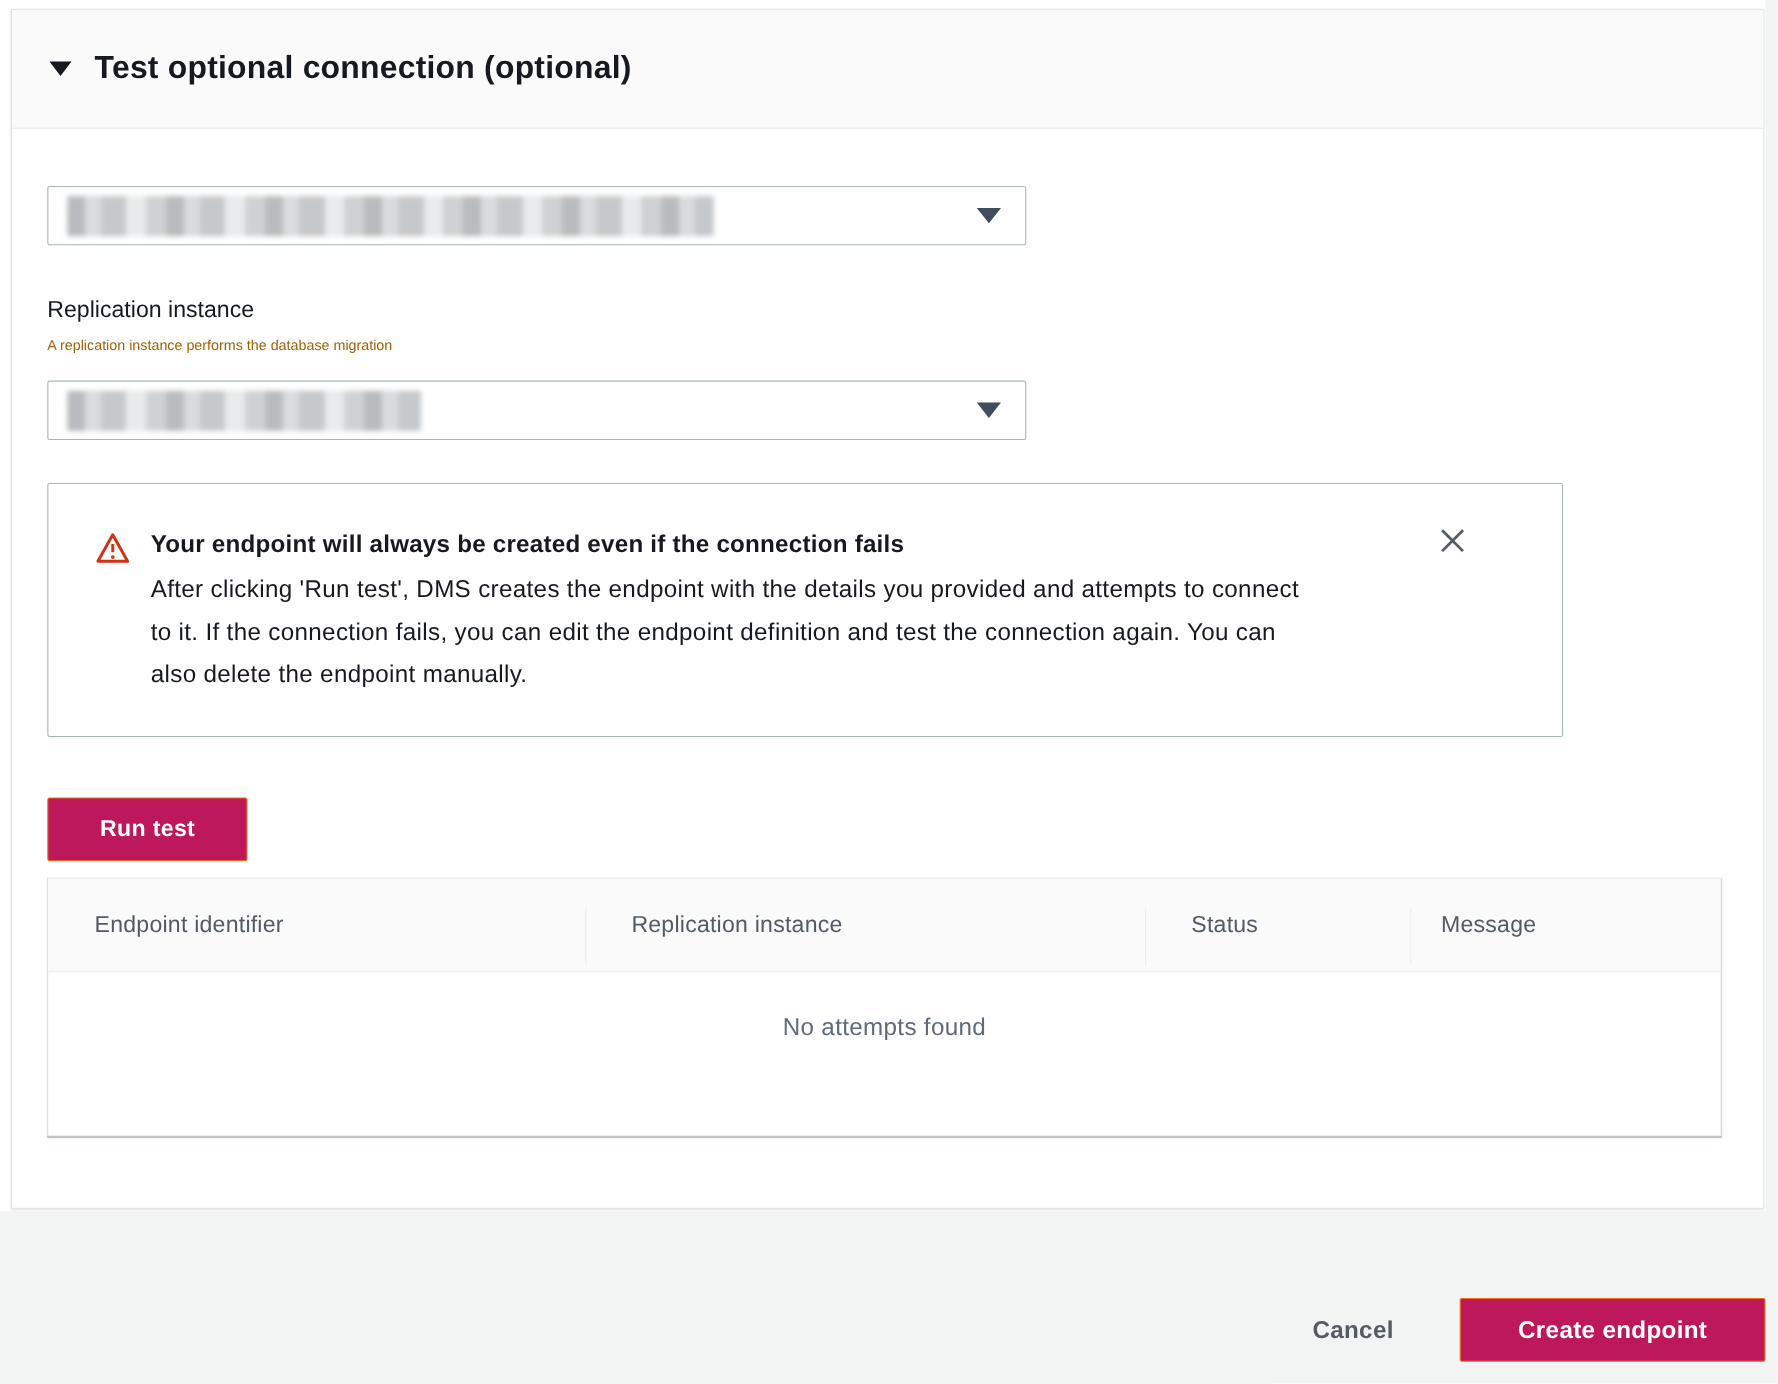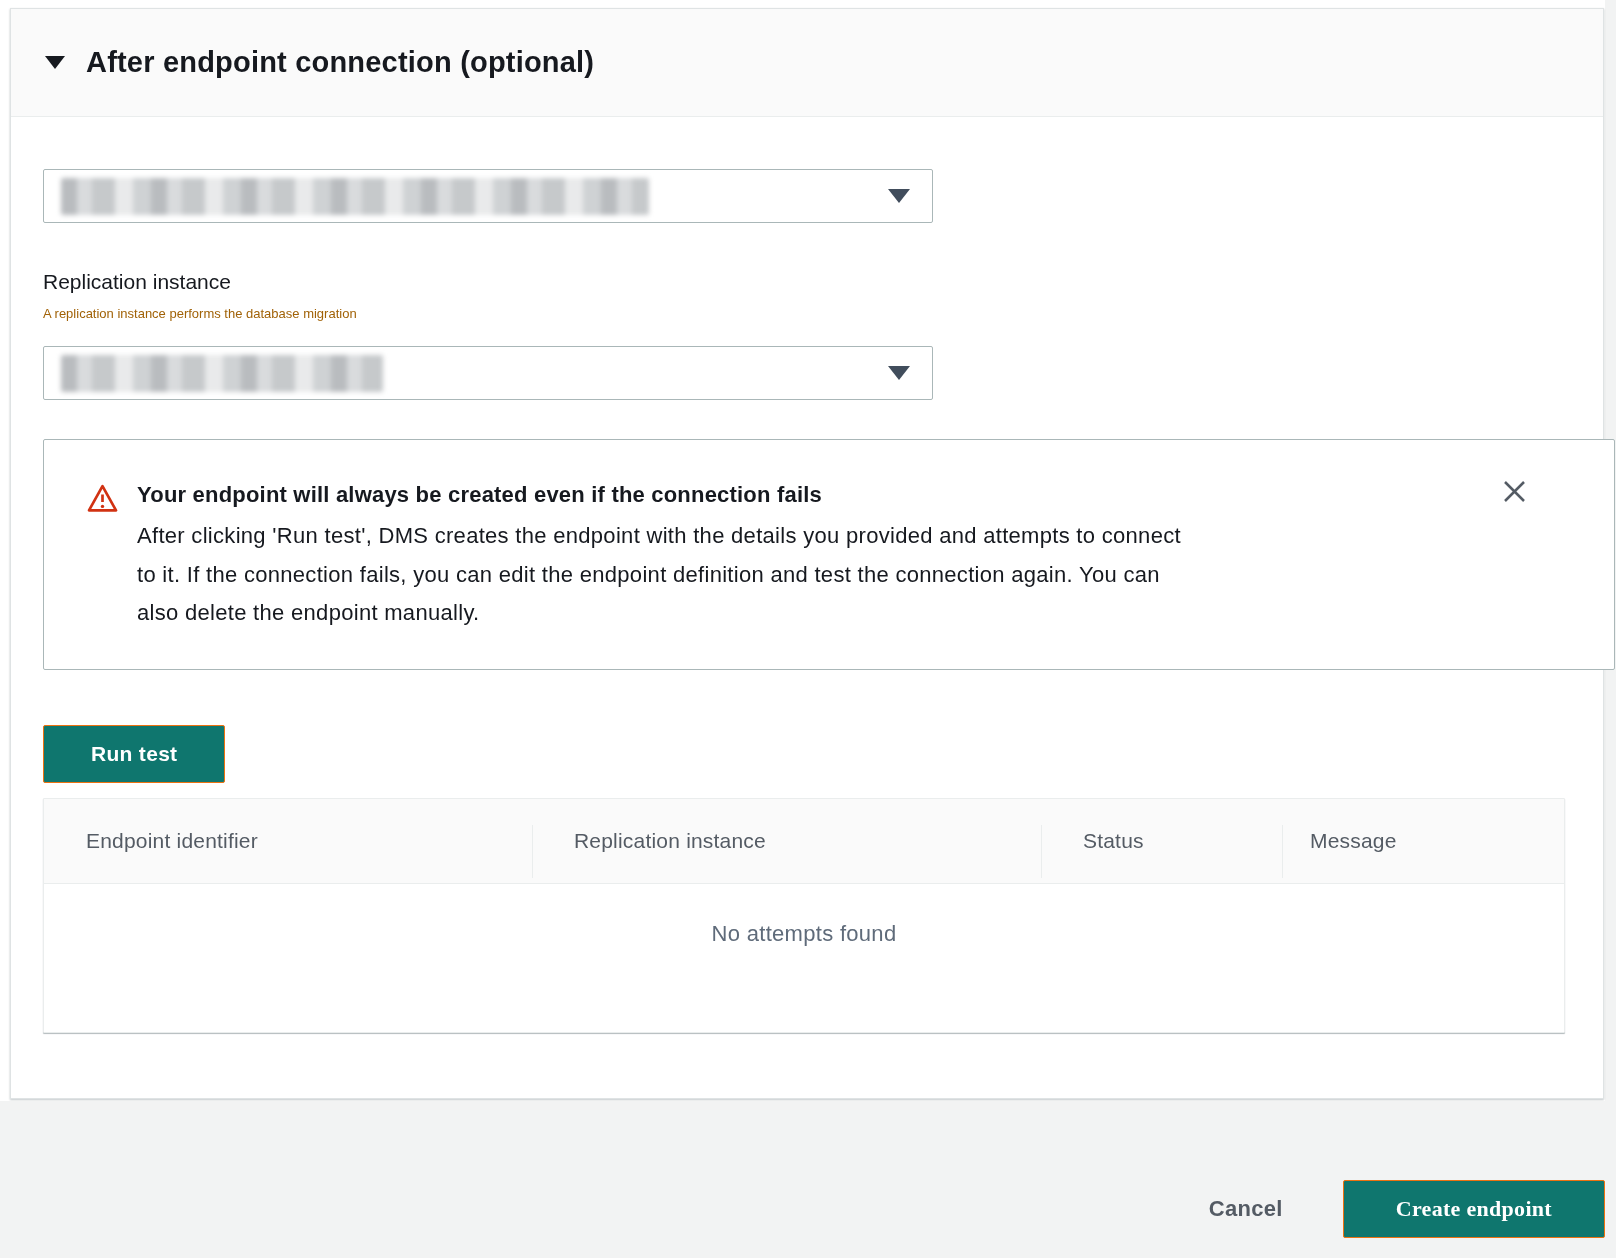--- a/index.html
+++ b/index.html
@@ -45,38 +45,38 @@
     background-image:
       repeating-linear-gradient(90deg,#b9bcbf 0 16px,#d9dbdd 16px 31px,#c6c9cb 31px 54px,#e9eaeb 54px 72px,#cfd2d4 72px 90px),
       repeating-linear-gradient(0deg,rgba(255,255,255,.55) 0 10px,rgba(130,136,140,.28) 10px 19px);
   }
   .redact-vpc{width:588px;}
   .redact-ri{width:322px;}
   .field-replication{margin-top:45px;}
 
   
   .warning{
-    margin-top:39px;width:1572px;box-sizing:border-box;position:relative;
+    margin-top:39px;width:1378px;box-sizing:border-box;position:relative;
     border:1px solid #aab7b8;border-radius:2px;background:#fff;
     padding:40px 90px 36px 43px;display:flex;gap:19px;
   }
   .warn-icon{flex:none;margin-top:3px;}
   .warning-title{font-size:22px;font-weight:700;line-height:30px;letter-spacing:.2px;margin-bottom:7px;}
   .warning-line{font-size:22px;line-height:38.5px;letter-spacing:.3px;color:#16191f;}
   .close-btn{
     position:absolute;top:34px;right:82px;background:none;border:none;padding:4px;cursor:pointer;line-height:0;
   }
 
   
   .btn{
     display:inline-flex;align-items:center;justify-content:center;height:58px;
     border-radius:2px;font-weight:700;cursor:pointer;box-sizing:border-box;
     font-family:"Liberation Sans","DejaVu Sans",sans-serif;letter-spacing:.3px;
   }
-  .btn-primary{background:#0f766e;border:1px solid #ec7211;color:#fff;}
+  .btn-primary{background:#be185d;border:1px solid #ec7211;color:#fff;}
   .run-test{margin-top:55px;font-size:21px;padding:0 47px;}
 
   
   .table{
     margin-top:15px;width:1522px;box-sizing:border-box;background:#fff;
     border:1px solid #eaeded;border-radius:1px;box-shadow:0 1px 1px rgba(0,28,36,.3);
   }
   .thead{display:flex;align-items:stretch;background:#fafafa;height:85px;border-bottom:1px solid #eaeded;box-sizing:border-box;}
   .th{
     position:relative;font-size:21px;font-weight:400;color:#545b64;letter-spacing:.2px;
@@ -94,32 +94,32 @@
   .footer{
     position:absolute;left:0;top:1101px;width:1616px;height:157px;background:#f2f3f3;
     display:flex;align-items:flex-start;justify-content:flex-end;
     padding:79px 11px 0 0;box-sizing:border-box;
   }
   .cancel-btn{
     background:none;border:none;color:#545b64;font-weight:700;font-size:22px;letter-spacing:.3px;
     height:58px;padding:0 30px;margin-right:30px;cursor:pointer;
     font-family:"Liberation Sans","DejaVu Sans",sans-serif;
   }
-  .create-btn{font-size:22px;padding:0 52px;font-family:Liberation Serif, serif;}
+  .create-btn{font-size:22px;padding:0 52px;}
 </style>
 </head>
 <body>
 
 <div class="gutter-right"></div>
 
 <div class="card">
 
   <div class="card-header">
     <span class="caret-section"></span>
-    <h2 class="section-title">After endpoint connection (optional)</h2>
+    <h2 class="section-title">Test optional connection (optional)</h2>
   </div>
 
   <div class="card-body">
 
     <div class="field">
       <div class="select">
         <span class="redact redact-vpc"></span>
         <span class="caret-select"></span>
       </div>
     </div>

